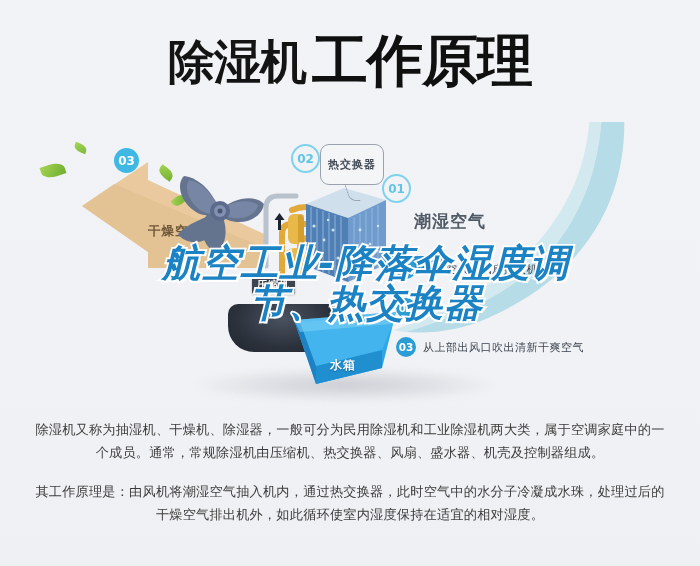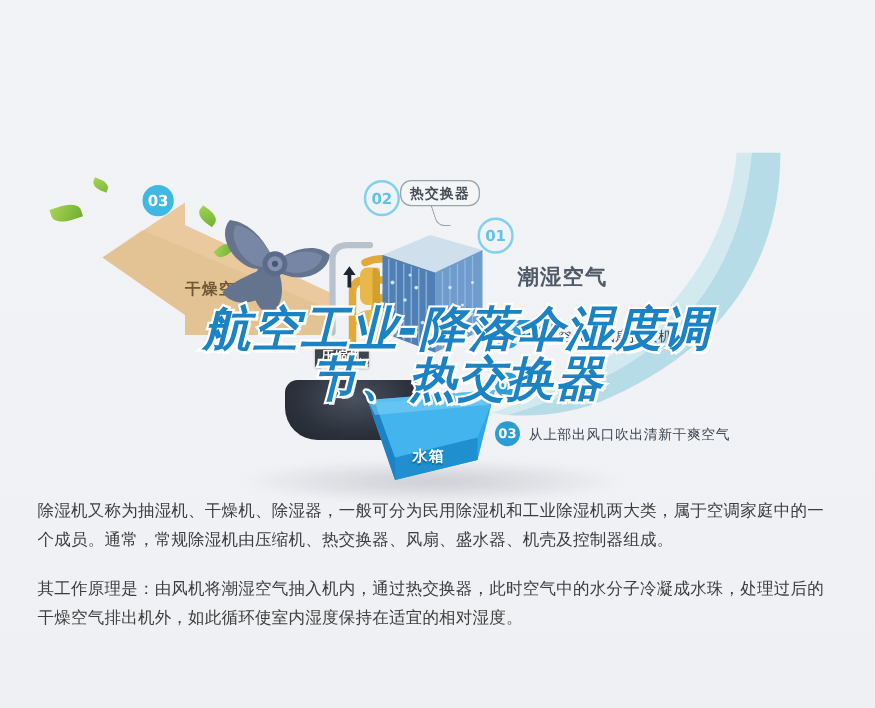--- a/index.html
+++ b/index.html
@@ -139,21 +139,21 @@
   }
   .b03{left:114px;top:20px;background:#3fb9e3;color:#fff;border:none;}
   .b02{left:291px;top:16px;}
   .b01{left:382px;top:46px;}
 
   
   .callout{
     position:absolute;left:320px;top:16px;
     border:1.6px solid #9aa3ad;border-radius:9px;
     background:#f4f5f7;
-    padding:2px 7px;
+    padding:12px 7px;
     font-size:11px;color:#444c56;font-weight:700;letter-spacing:1px;
     font-family:"DejaVu Sans","Liberation Sans",sans-serif;
   }
   .callout:after{
     content:"";position:absolute;left:26px;top:100%;
     width:10px;height:16px;
     border-left:1.6px solid #9aa3ad;border-bottom:1.6px solid #9aa3ad;
     border-radius:0 0 0 6px;
     transform:skewX(18deg);
   }
@@ -199,34 +199,37 @@
     color:#1b82c4;
     -webkit-text-stroke:3.5px #ffffff;
     paint-order:stroke fill;
     text-shadow:
       0 0 0 #fff,
       2px 2px 0 rgba(255,255,255,.9);
   }
 
   
   .copy{
-    position:absolute;left:30px;top:398px;width:640px;
+    position:absolute;left:30px;top:418px;width:640px;text-align:center;
   }
   .copy p{
     margin:0 0 16px 0;
     font-size:13.2px;line-height:23px;color:#3c3c3c;
     font-family:"DejaVu Sans","Liberation Sans",sans-serif;
     letter-spacing:.2px;
   }
 </style>
 </head>
 <body>
 
 <div id="page">
 
+  <div class="title-wrap">
+    <span class="title-a">除湿机</span><span class="title-b">工作原理</span>
+  </div>
 
   <div class="stage">
 
     <div class="stage-shadow"></div>
 
     <div class="swoosh">
       <svg width="240" height="220" viewBox="0 0 240 220">
         <path d="M232,-10 C236,70 200,150 96,196 C70,208 40,212 14,210
                  C52,198 84,186 112,168 C176,128 206,66 210,-10 Z" fill="#b2dae6" opacity="0.95"></path>
         <path d="M210,-10 C206,66 176,128 112,168 C84,186 52,198 14,210

